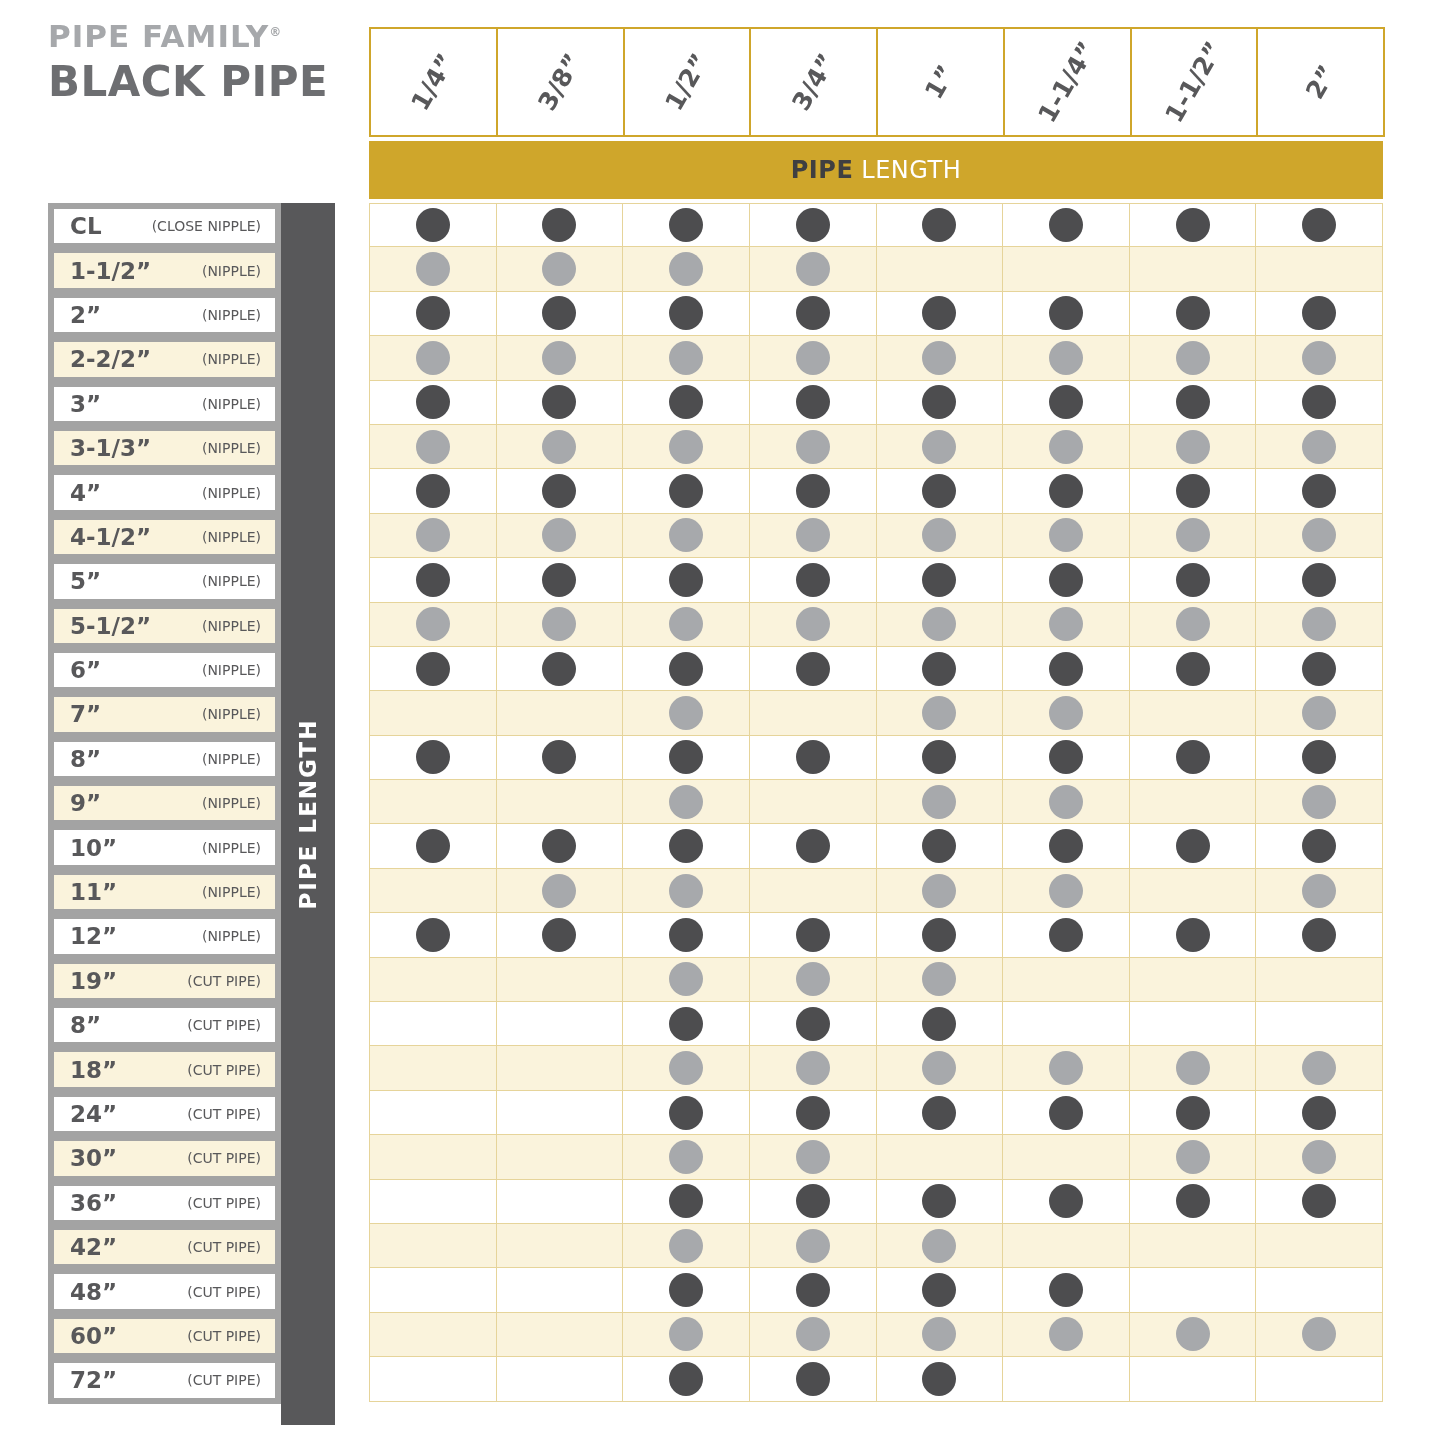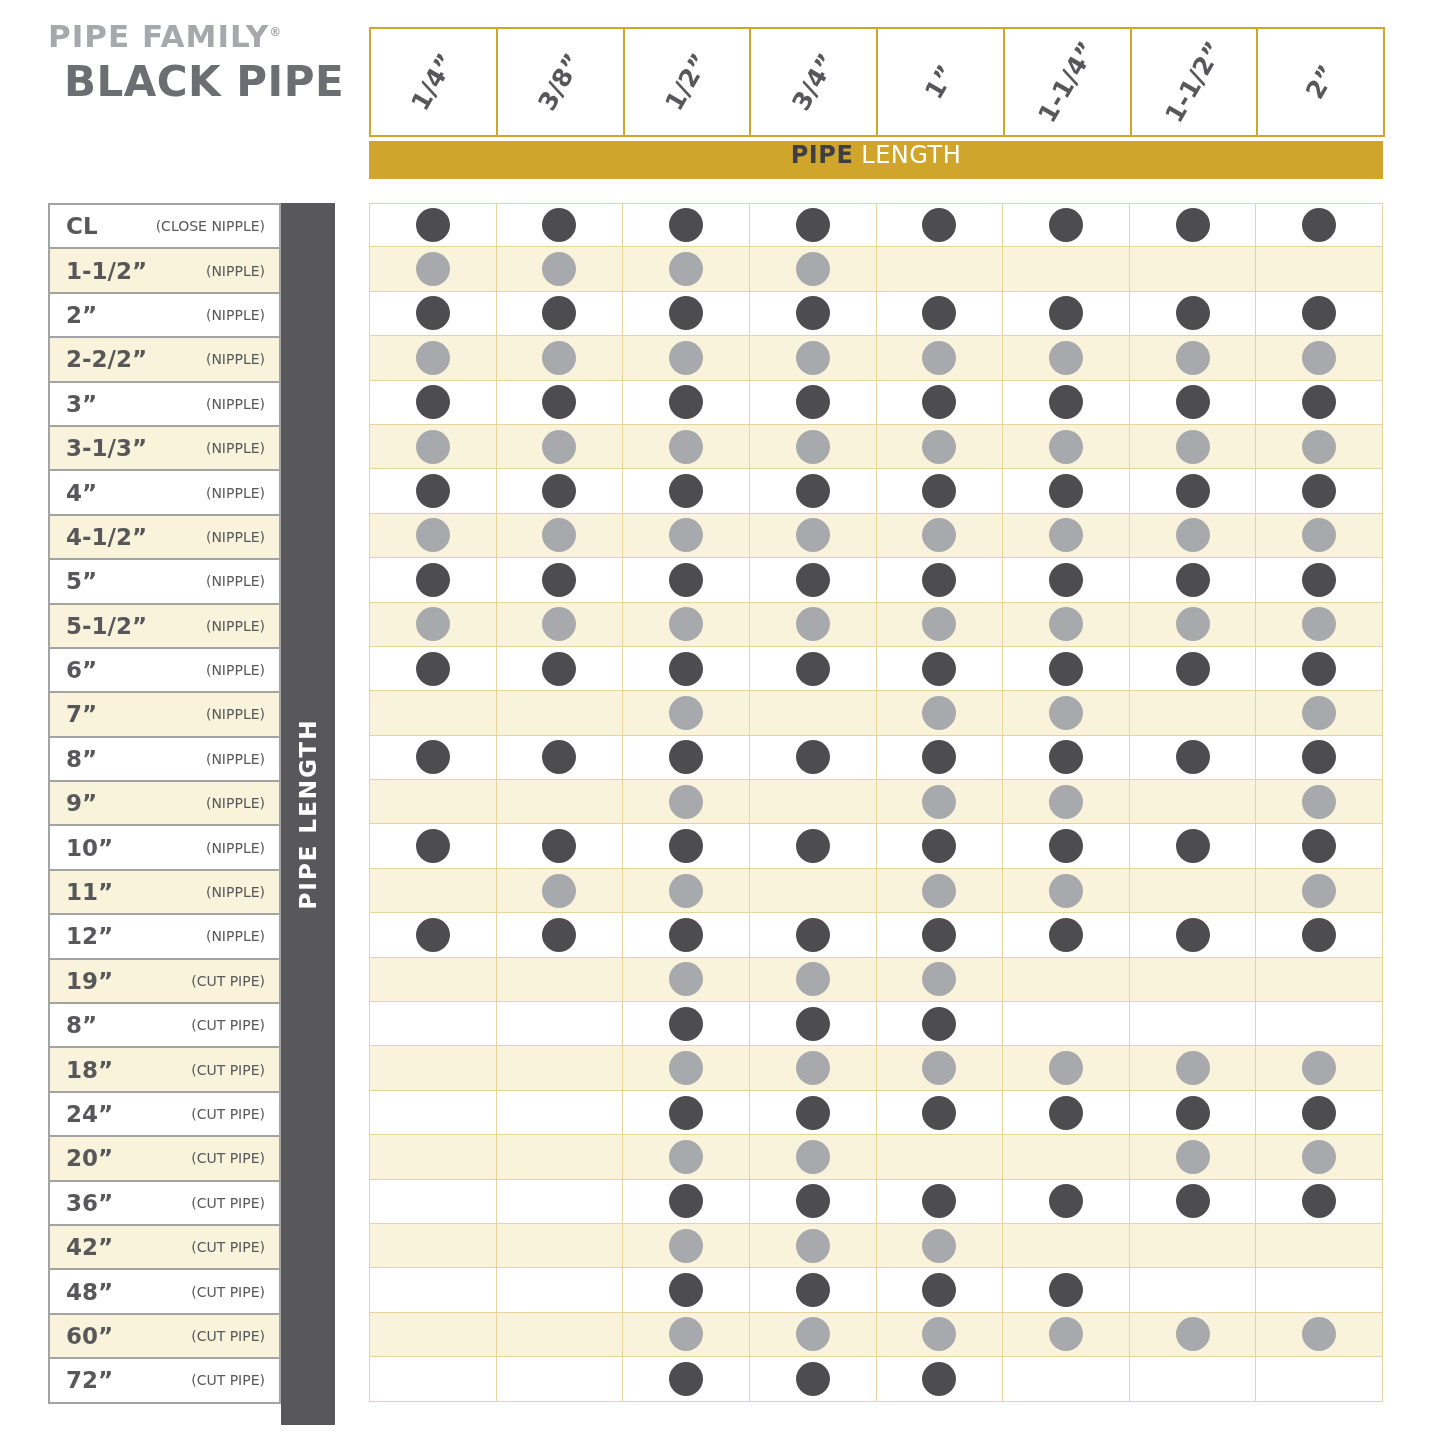--- a/index.html
+++ b/index.html
@@ -42,21 +42,20 @@
     vertical-align: super;
   }
   .title-main {
     font-size: 42px;
     line-height: 1.03;
     font-weight: bold;
     color: #6d6e71;
     letter-spacing: 0.5px;
     font-family: "DejaVu Sans", sans-serif;
     margin-top: 6px;
-    margin-left: 16px;
   }
 
   
   .col-headers {
     position: absolute;
     left: 369px;
     top: 27px;
     width: 1014px;
     height: 110px;
     display: flex;
@@ -79,23 +78,24 @@
     white-space: nowrap;
     font-family: "DejaVu Sans", sans-serif;
   }
 
   
   .nominal-bar {
     position: absolute;
     left: 369px;
     top: 141px;
     width: 1014px;
-    height: 38px;
+    height: 58px;
     background: #cfa62b;
     display: flex;
+    align-items: center;
     justify-content: center;
     color: #ffffff;
     font-size: 24px;
     letter-spacing: 0.5px;
     font-family: "DejaVu Sans", sans-serif;
   }
   .nominal-bar b {
     color: #3f3f41;
     font-weight: bold;
     margin-right: 8px;
@@ -130,21 +130,21 @@
     top: 203px;
     width: 1335px;
   }
   .row {
     display: flex;
     height: 44.4px;
     align-items: stretch;
   }
   .row .label-cell {
     width: 233px;
-    border: 2px solid #a3a3a3;
+    border: 6px solid #a3a3a3;
     box-sizing: border-box;
     margin-bottom: -2px;
     display: flex;
     align-items: center;
     padding: 0 14px 0 16px;
     justify-content: space-between;
     background: #ffffff;
   }
   .row.alt .label-cell {
     background: #faf3dc;
@@ -875,21 +875,21 @@
           <div class="cell">
             <div class="dot"></div>
           </div>
           <div class="cell">
             <div class="dot"></div>
           </div>
         </div>
       </div>
       <div class="row alt">
         <div class="label-cell">
-          <span class="label-size">20”</span>
+          <span class="label-size">30”</span>
           <span class="label-type">(CUT PIPE)</span>
         </div>
         <div class="spacer-cell"></div>
         <div class="dots">
           <div class="cell"></div>
           <div class="cell"></div>
           <div class="cell">
             <div class="dot light"></div>
           </div>
           <div class="cell">

